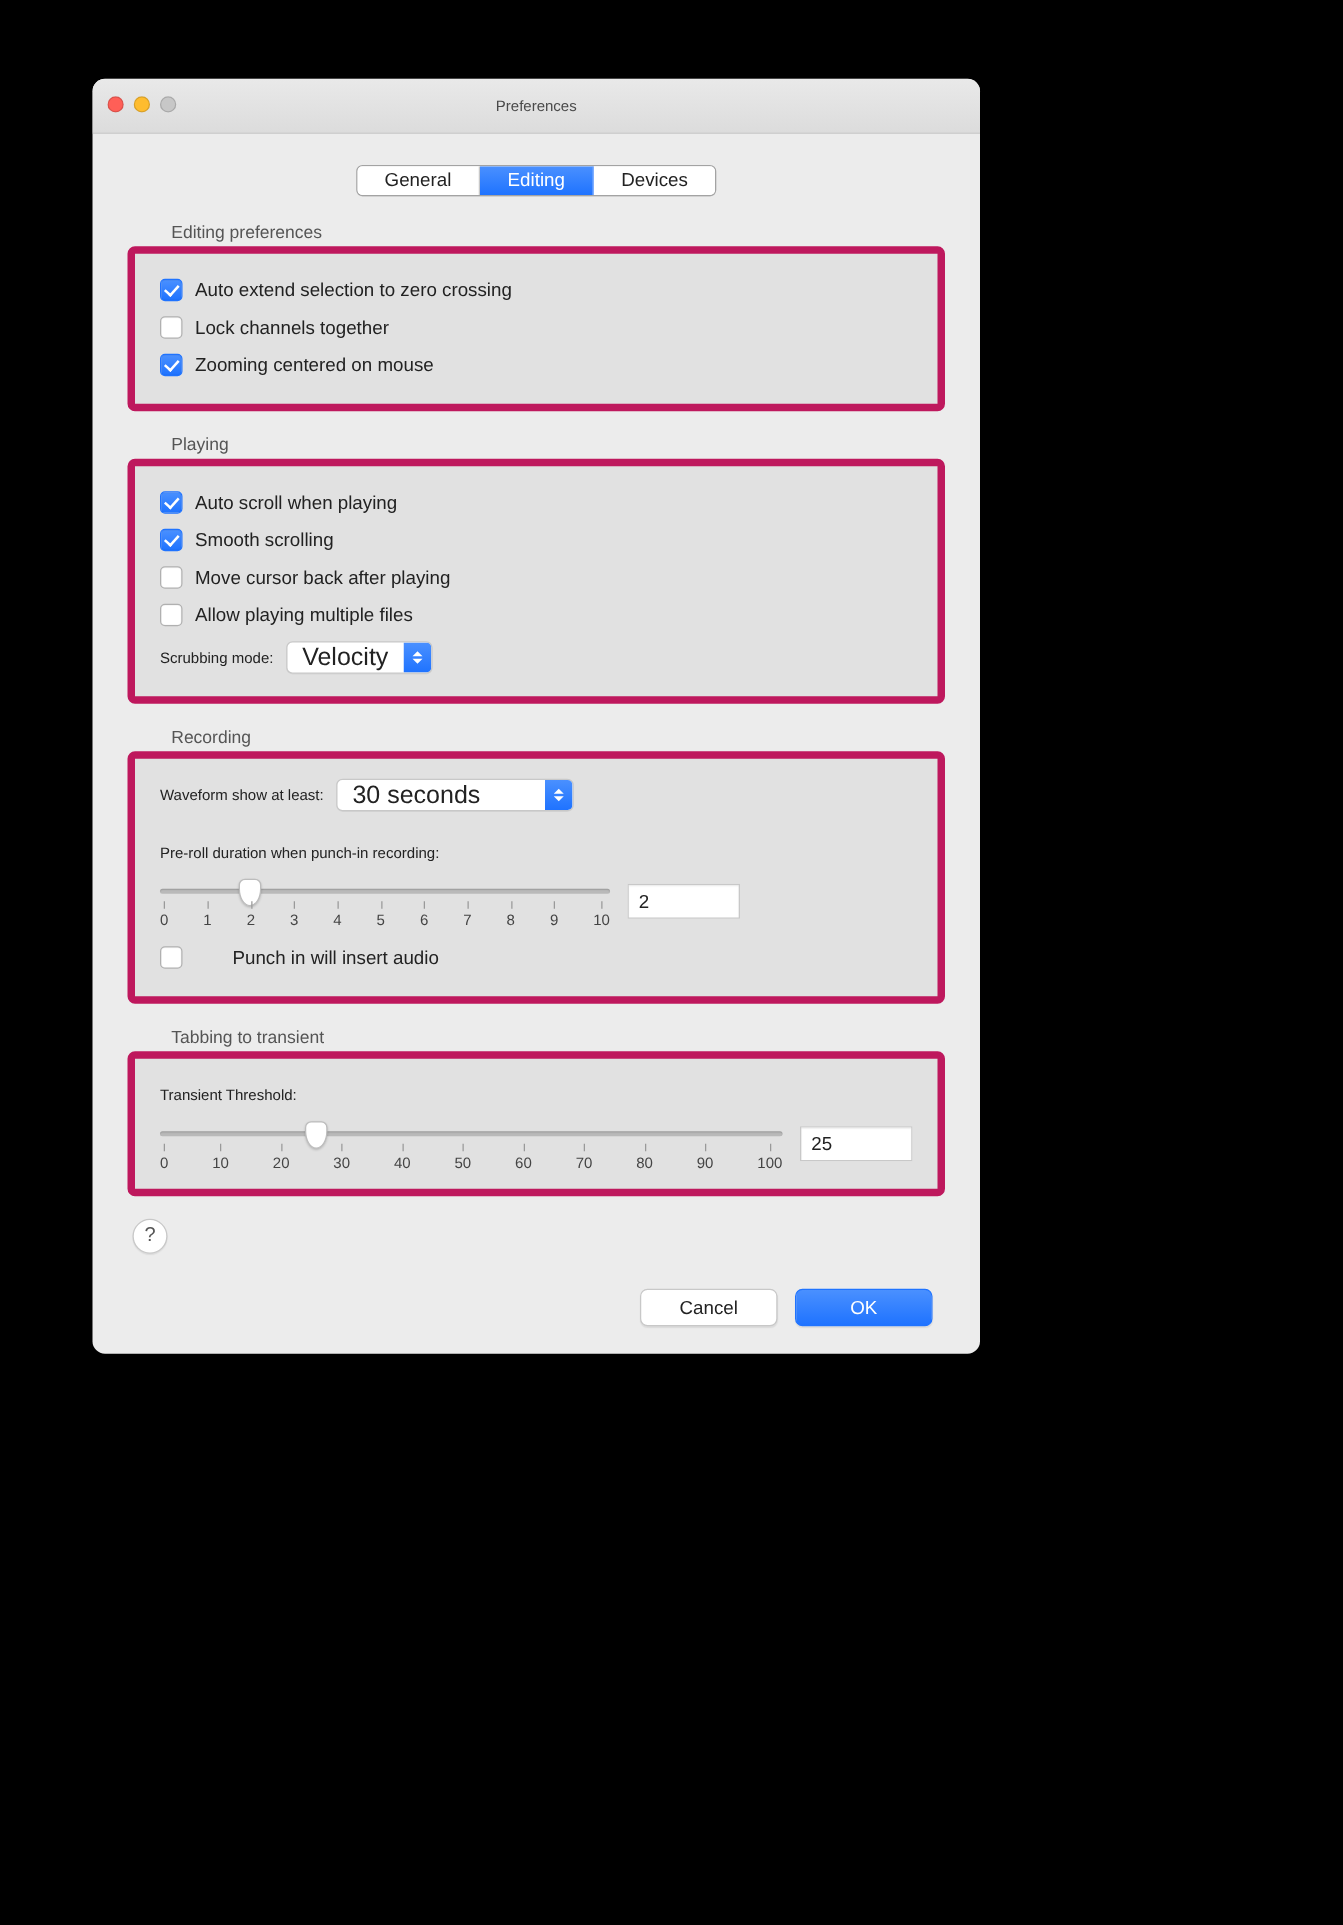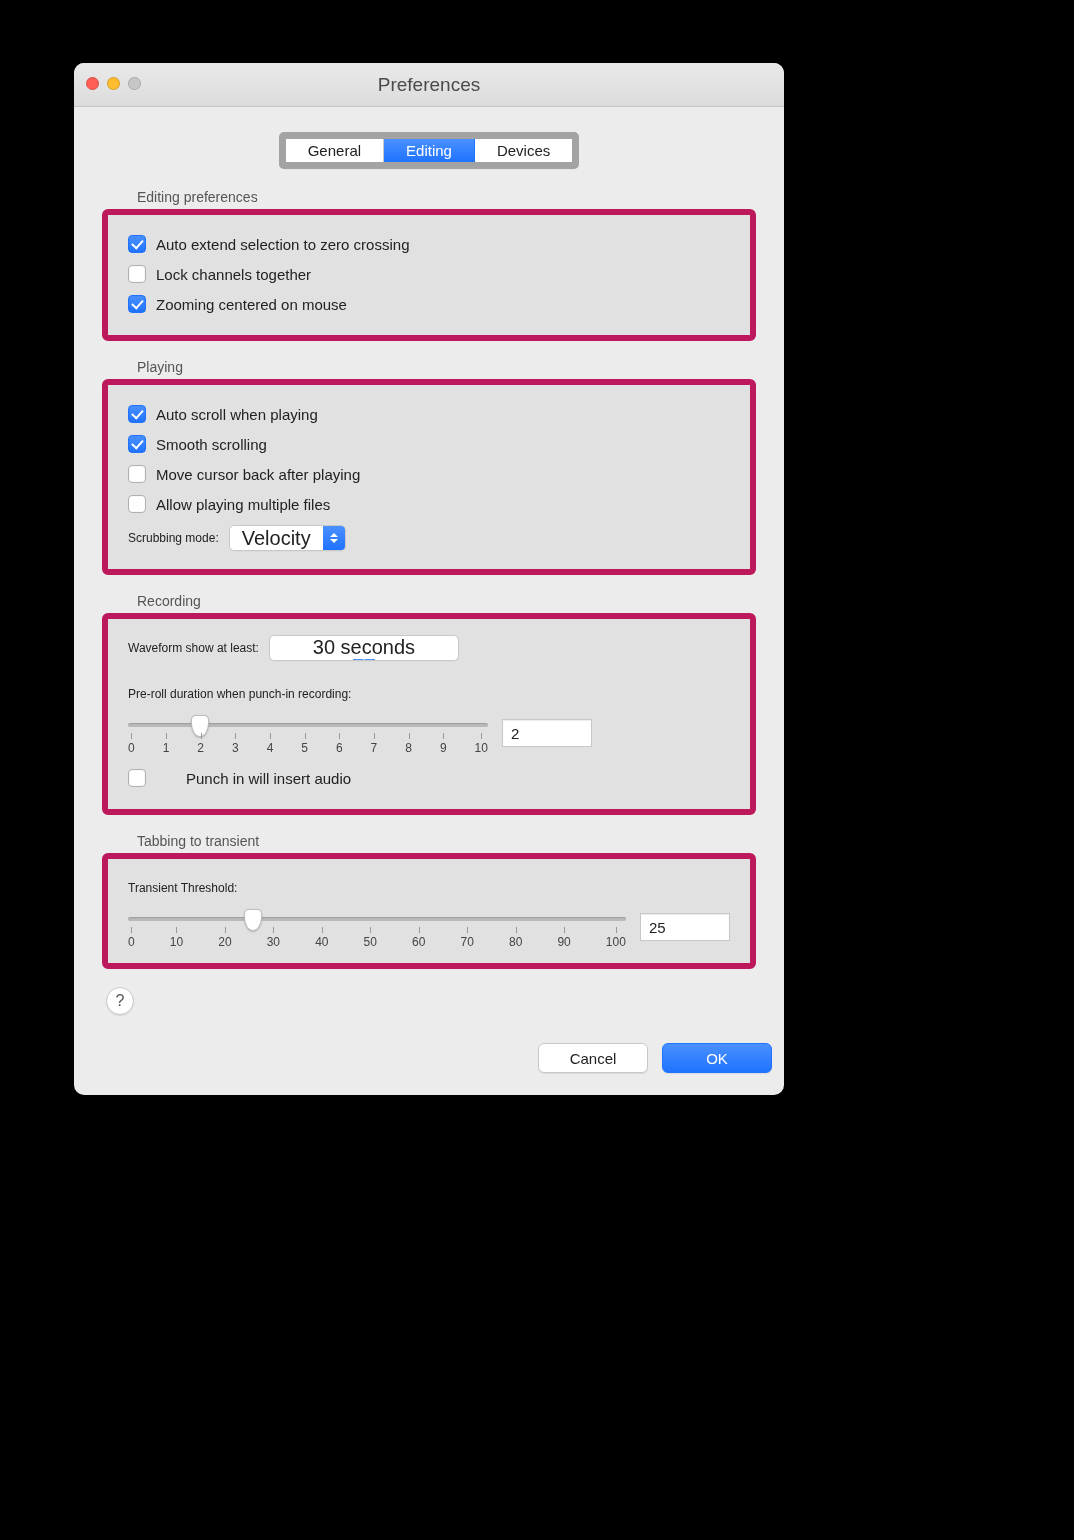--- a/index.html
+++ b/index.html
@@ -34,32 +34,32 @@
     display: flex;
     gap: 8px;
     position: absolute;
     left: 12px;
     top: 14px;
   }
   .tbtn { width: 13px; height: 13px; border-radius: 50%; border: 0.5px solid rgba(0,0,0,0.15);}
   .tbtn.close { background: #ff5f57; }
   .tbtn.min   { background: #febc2e; }
   .tbtn.max   { background: #c7c7c7; }
-  .title { flex:1; text-align:center; font-size:19px; color:#4a4a4a; font-weight:400;}
+  .title { flex:1; text-align:center; font-size:12px; color:#4a4a4a; font-weight:400;}
   .content {
     padding: 25px 28px 10px 28px;
   }
   .tabs {
     display:flex;
     justify-content:center;
     margin-bottom: 20px;
   }
   .segmented {
     display:flex;
-    border:7px solid #a3a3a3;
+    border:1px solid #a3a3a3;
     border-radius:5px;
     overflow:hidden;
     background:#fff;
     box-shadow: 0 0.5px 0 rgba(0,0,0,0.05);
   }
   .segmented .seg {
     padding: 3px 22px;
     font-size:15px;
     color:#222;
     background:#fff;
@@ -173,21 +173,21 @@
   .help-btn {
     width:28px;height:28px;border-radius:50%;
     background:#fff;border:1px solid #c8c8c8;
     display:flex;align-items:center;justify-content:center;
     font-size:16px;color:#555;cursor:pointer;
     box-shadow: 0 1px 1px rgba(0,0,0,0.08);
     margin: 4px 0 0 4px;
   }
   .footer {
     display:flex; justify-content:flex-end; gap:14px;
-    padding: 18px 12px 22px 22px;
+    padding: 18px 38px 22px 22px;
   }
   .btn {
     min-width:110px; height:30px;
     border-radius:6px;
     font-size:15px;
     display:flex;align-items:center;justify-content:center;
     cursor:pointer;
     box-shadow: 0 1px 1px rgba(0,0,0,0.08);
   }
   .btn.secondary {
@@ -263,21 +263,21 @@
           <span class="sval">Velocity</span>
           <div class="sarrow"></div>
         </div>
       </div>
     </div>
 
     <div class="group-label">Recording</div>
     <div class="group">
       <div class="row">
         <span class="row-label">Waveform show at least:</span>
-        <div class="select" style="min-width:190px;flex-direction:column;">
+        <div class="select" style="min-width:190px;">
           <span class="sval" style="flex:1;">30 seconds</span>
           <div class="sarrow"></div>
         </div>
       </div>
       <div class="row" style="margin-top:20px;">
         <span class="row-label">Pre-roll duration when punch-in recording:</span>
       </div>
       <div class="flexrow" style="margin:2px 0 0 0;">
         <div class="slider-box" style="width:360px;flex:none;">
           <div class="slider">

